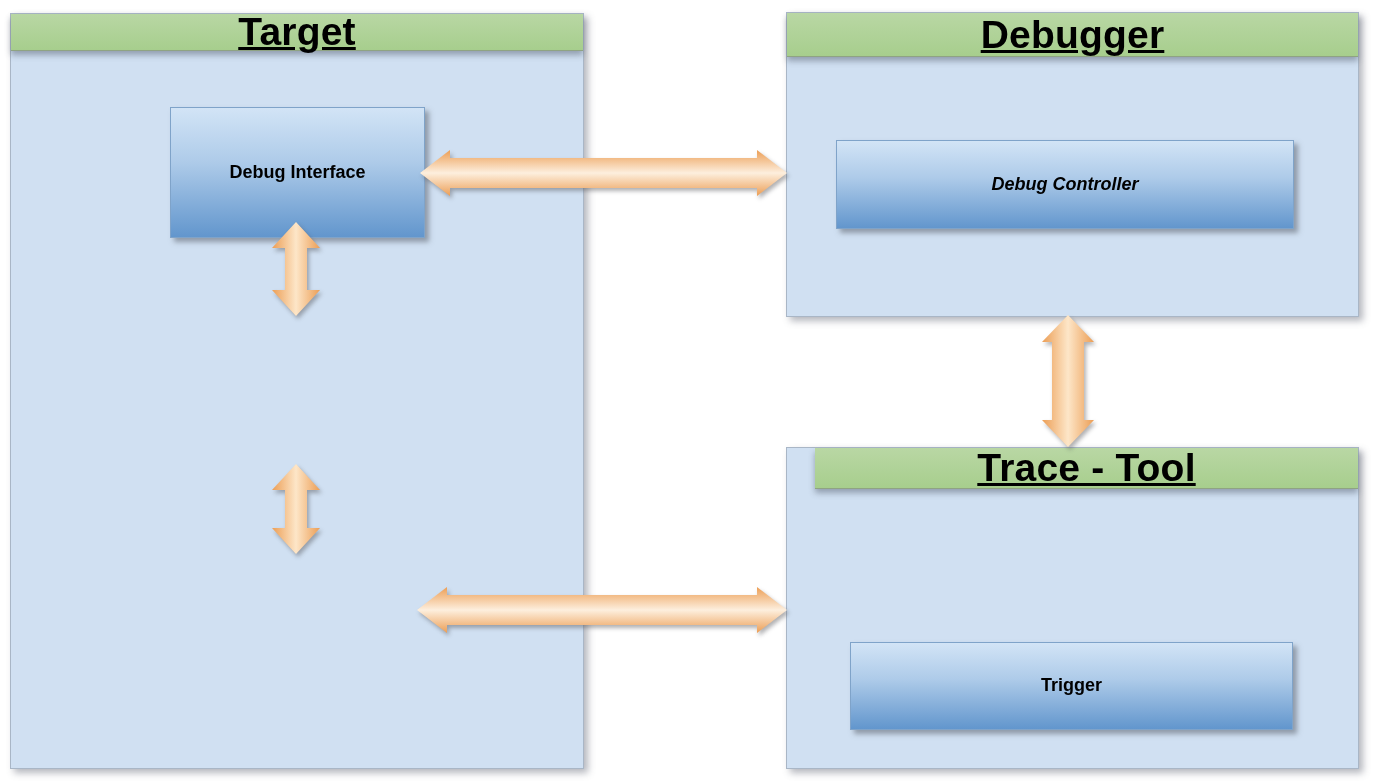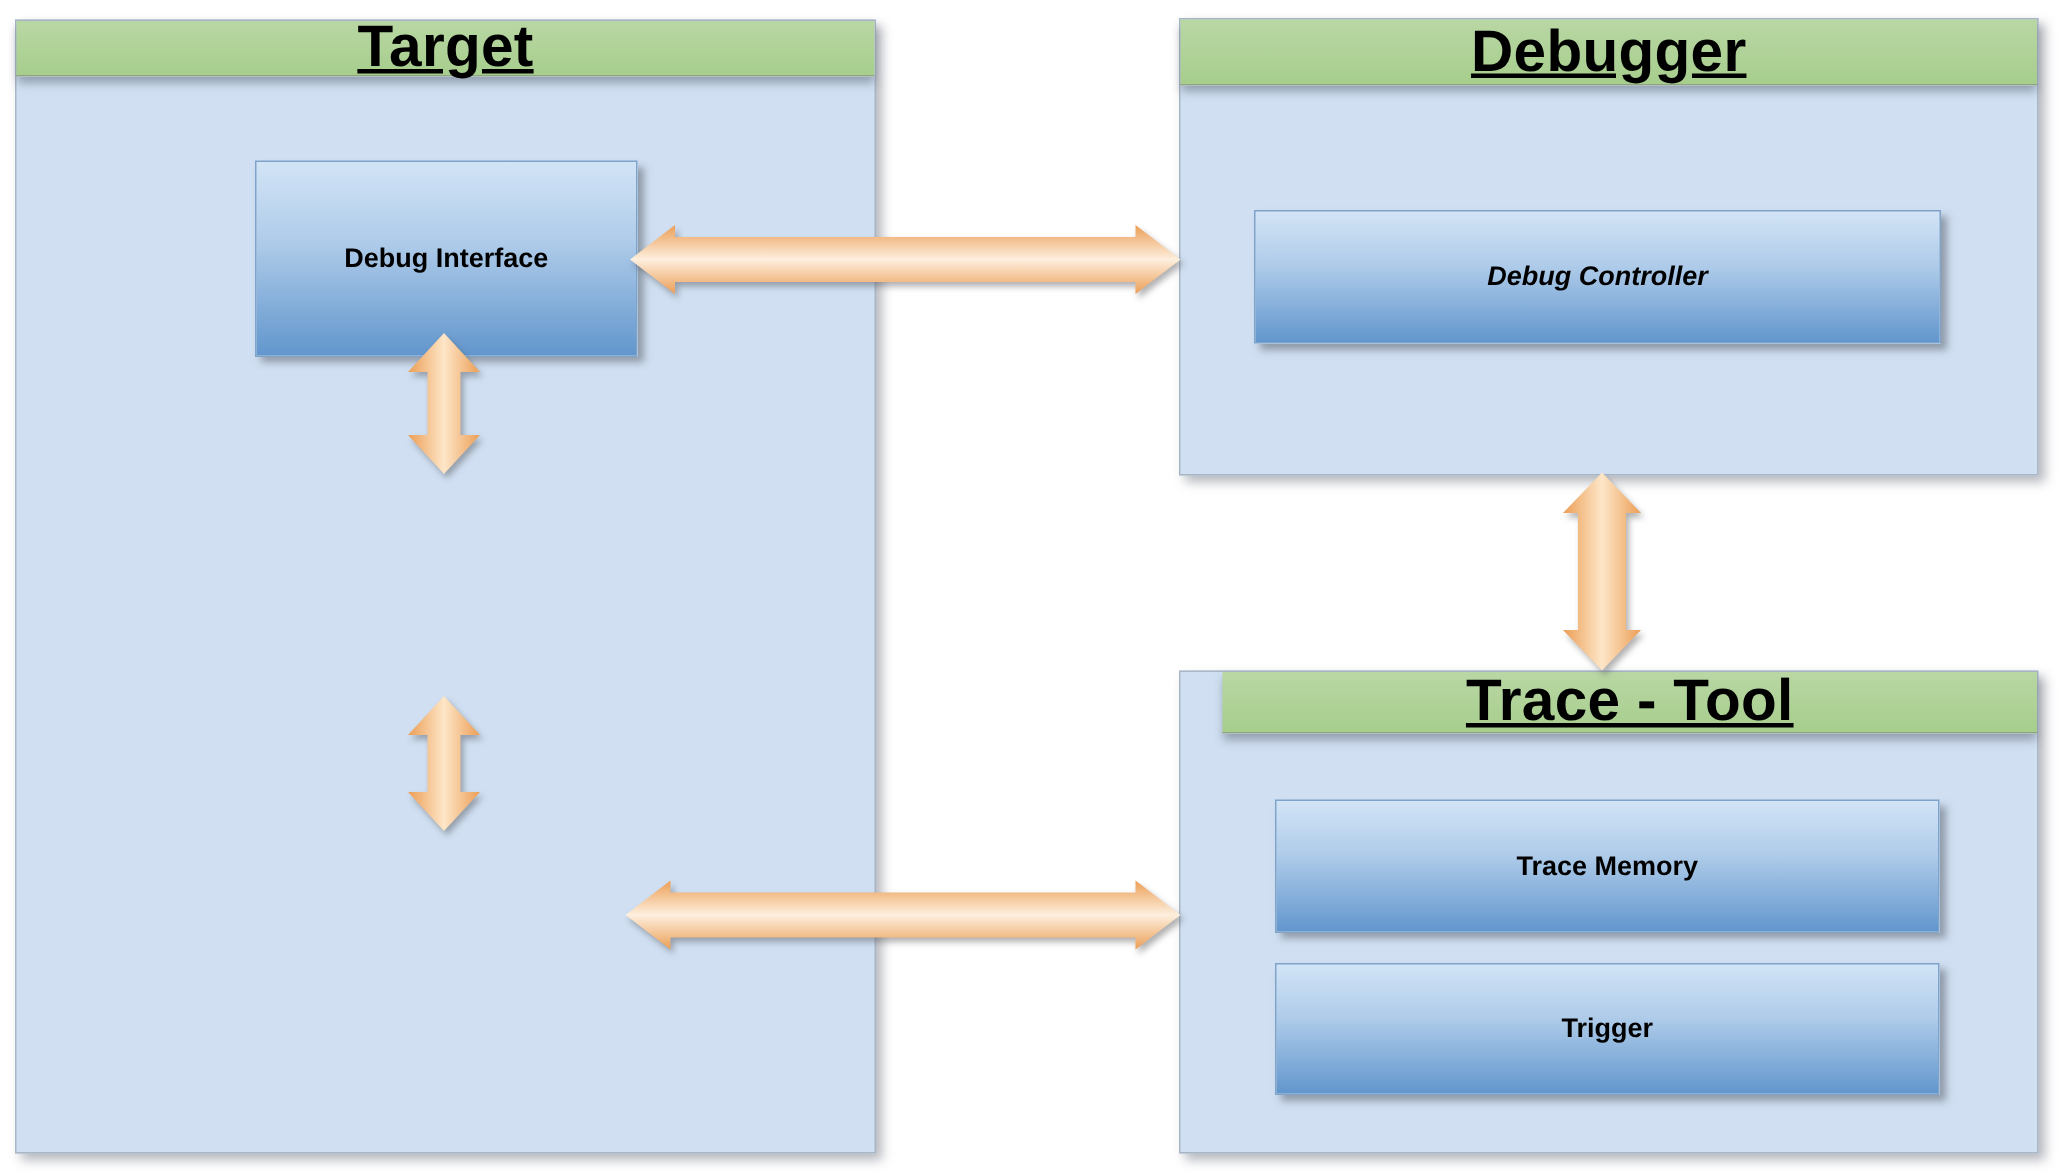--- a/index.html
+++ b/index.html
@@ -69,21 +69,20 @@
   <div class="container" style="left:786px;top:447px;width:571px;height:320px;">
     <div class="chdr" style="height:40px;margin-left:28px;">Trace - Tool</div>
   </div>
 
   <div class="node blue" style="left:170px;top:107px;width:253px;height:129px;">Debug Interface</div>
 
 
 
   <div class="node blue" style="left:836px;top:140px;width:456px;height:87px;font-style:italic;">Debug Controller</div>
 
-  <div class="node blue" style="left:850px;top:533px;width:441px;height:87px;">Trace Memory</div>
 
   <div class="node blue" style="left:850px;top:642px;width:441px;height:86px;">Trigger</div>
 
   <svg class="arrow" style="left:420px;top:149px;" width="367" height="48" viewBox="0 0 367 48">
     <defs>
       <linearGradient id="gA" x1="0" y1="0" x2="0" y2="1">
         <stop offset="0" stop-color="#ec9e55"></stop>
           <stop offset="0.5" stop-color="#fdefde"></stop>
           <stop offset="1" stop-color="#ec9e55"></stop>
       </linearGradient>

